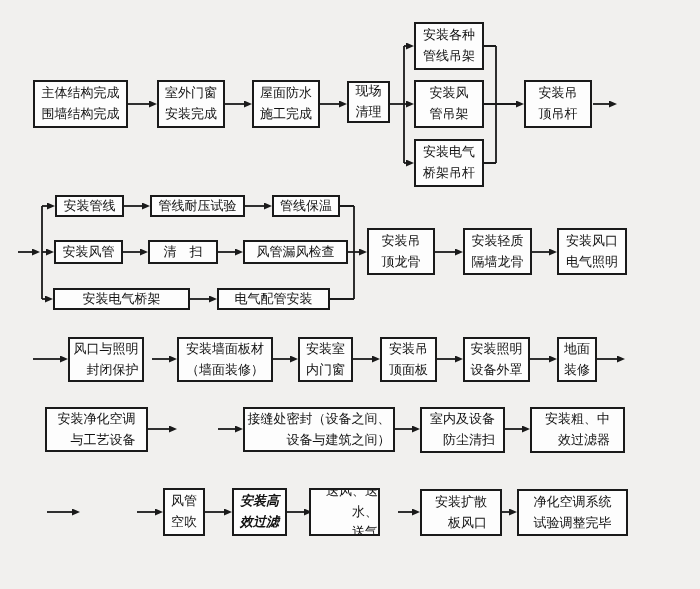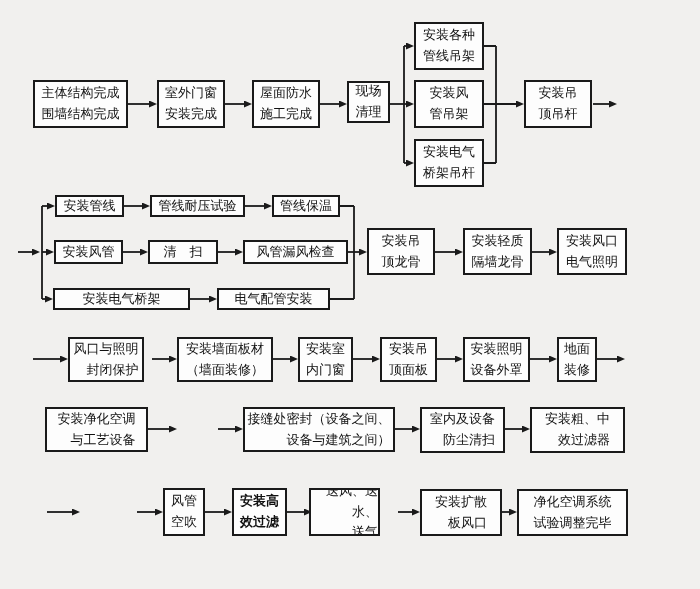--- a/index.html
+++ b/index.html
@@ -30,21 +30,21 @@
     color:#111;
     font-size:13px;
     line-height:1.6;
     display:flex;
     align-items:center;
     justify-content:center;
     text-align:right;
     white-space:pre-line;
     overflow:hidden;
   }
-  .bold{font-weight:bold;}
+  .bold{font-weight:bold;font-style:italic;}
 </style>
 </head>
 <body>
 
 <div id="canvas">
 
   <svg id="connectors" viewBox="0 0 700 589" xmlns="http://www.w3.org/2000/svg">
     <defs>
       <marker id="ah" markerWidth="9" markerHeight="8" refX="1" refY="3.5" orient="auto" markerUnits="userSpaceOnUse">
         <path d="M0 0L8 3.5L0 7Z"></path>

